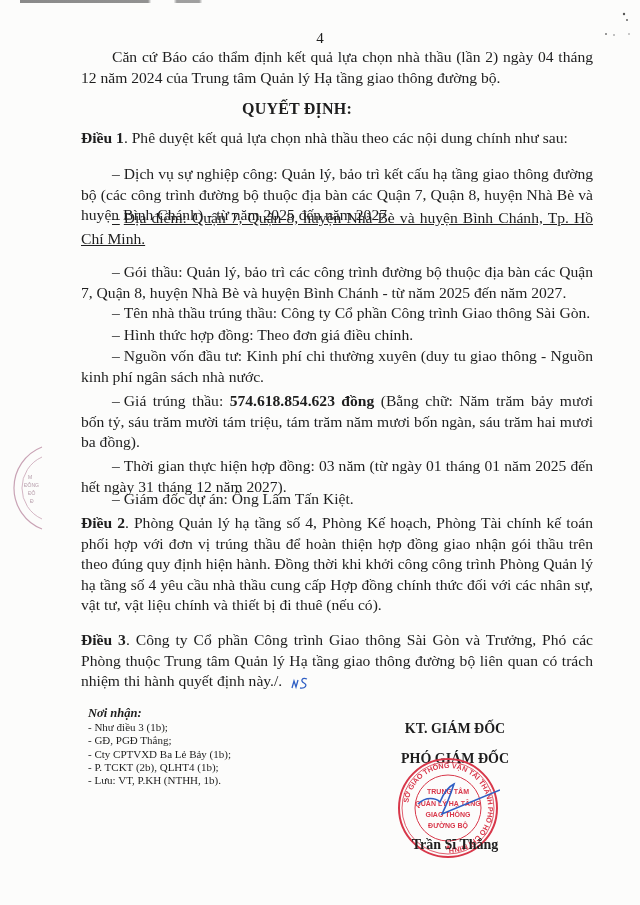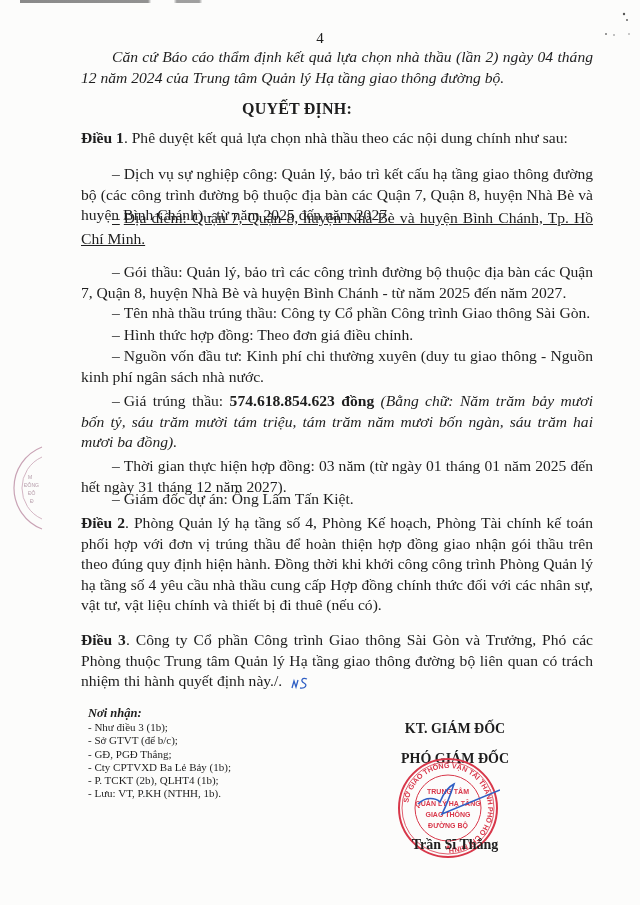--- a/index.html
+++ b/index.html
@@ -18,21 +18,21 @@
   .page-number {
     position:absolute; top:30px; left:0; width:640px; text-align:center;
     font-size:15px;
   }
   .p {
     position:absolute; left:81px; width:512px;
     font-size:15.6px; line-height:20.6px;
     text-align:justify;
   }
   .indent { text-indent:31px; }
-  .italic { font-style:italic; }
+  .italic { }
   .bold { font-weight:bold; }
   .decision-title {
     position:absolute; top:100px; left:0; width:594px; text-align:center;
     font-weight:bold; font-size:16px; letter-spacing:.2px;
   }
   .dash { margin-right:4px; }
   .initials {
     display:inline-block; vertical-align:middle; margin-left:8px;
   }
   .recipients {
@@ -104,21 +104,20 @@
 <div class="p" style="top:630px;">
   <span class="bold">Điều 3</span><span>. Công ty Cổ phần Công trình Giao thông Sài Gòn và Trưởng, Phó các Phòng thuộc Trung tâm Quản lý Hạ tầng giao thông đường bộ liên quan có trách nhiệm thi hành quyết định này./.</span><svg class="initials" width="20" height="14" viewBox="0 0 20 14">
     <path d="M2 12 L4 5 L6 11 L8 4" stroke="#2f5fc4" stroke-width="1.3" fill="none"></path>
     <path d="M17 3 C12 1 10 5 14 7 C18 9 15 13 10 12" stroke="#2f5fc4" stroke-width="1.3" fill="none"></path>
   </svg>
 </div>
 
 <div class="recipients">
   <div class="recipients-title">Nơi nhận:</div>
   <div>- Như điều 3 (1b);</div>
-  <div>- Sở GTVT (để b/c);</div>
   <div>- GĐ, PGĐ Thắng;</div>
   <div>- Cty CPTVXD Ba Lẻ Bảy (1b);</div>
   <div>- P. TCKT (2b), QLHT4 (1b);</div>
   <div>- Lưu: VT, P.KH (NTHH, 1b).</div>
 </div>
 
 <div class="signature">
   <div class="sig-title">KT. GIÁM ĐỐC</div>
   <div class="sig-title">PHÓ GIÁM ĐỐC</div>
 

